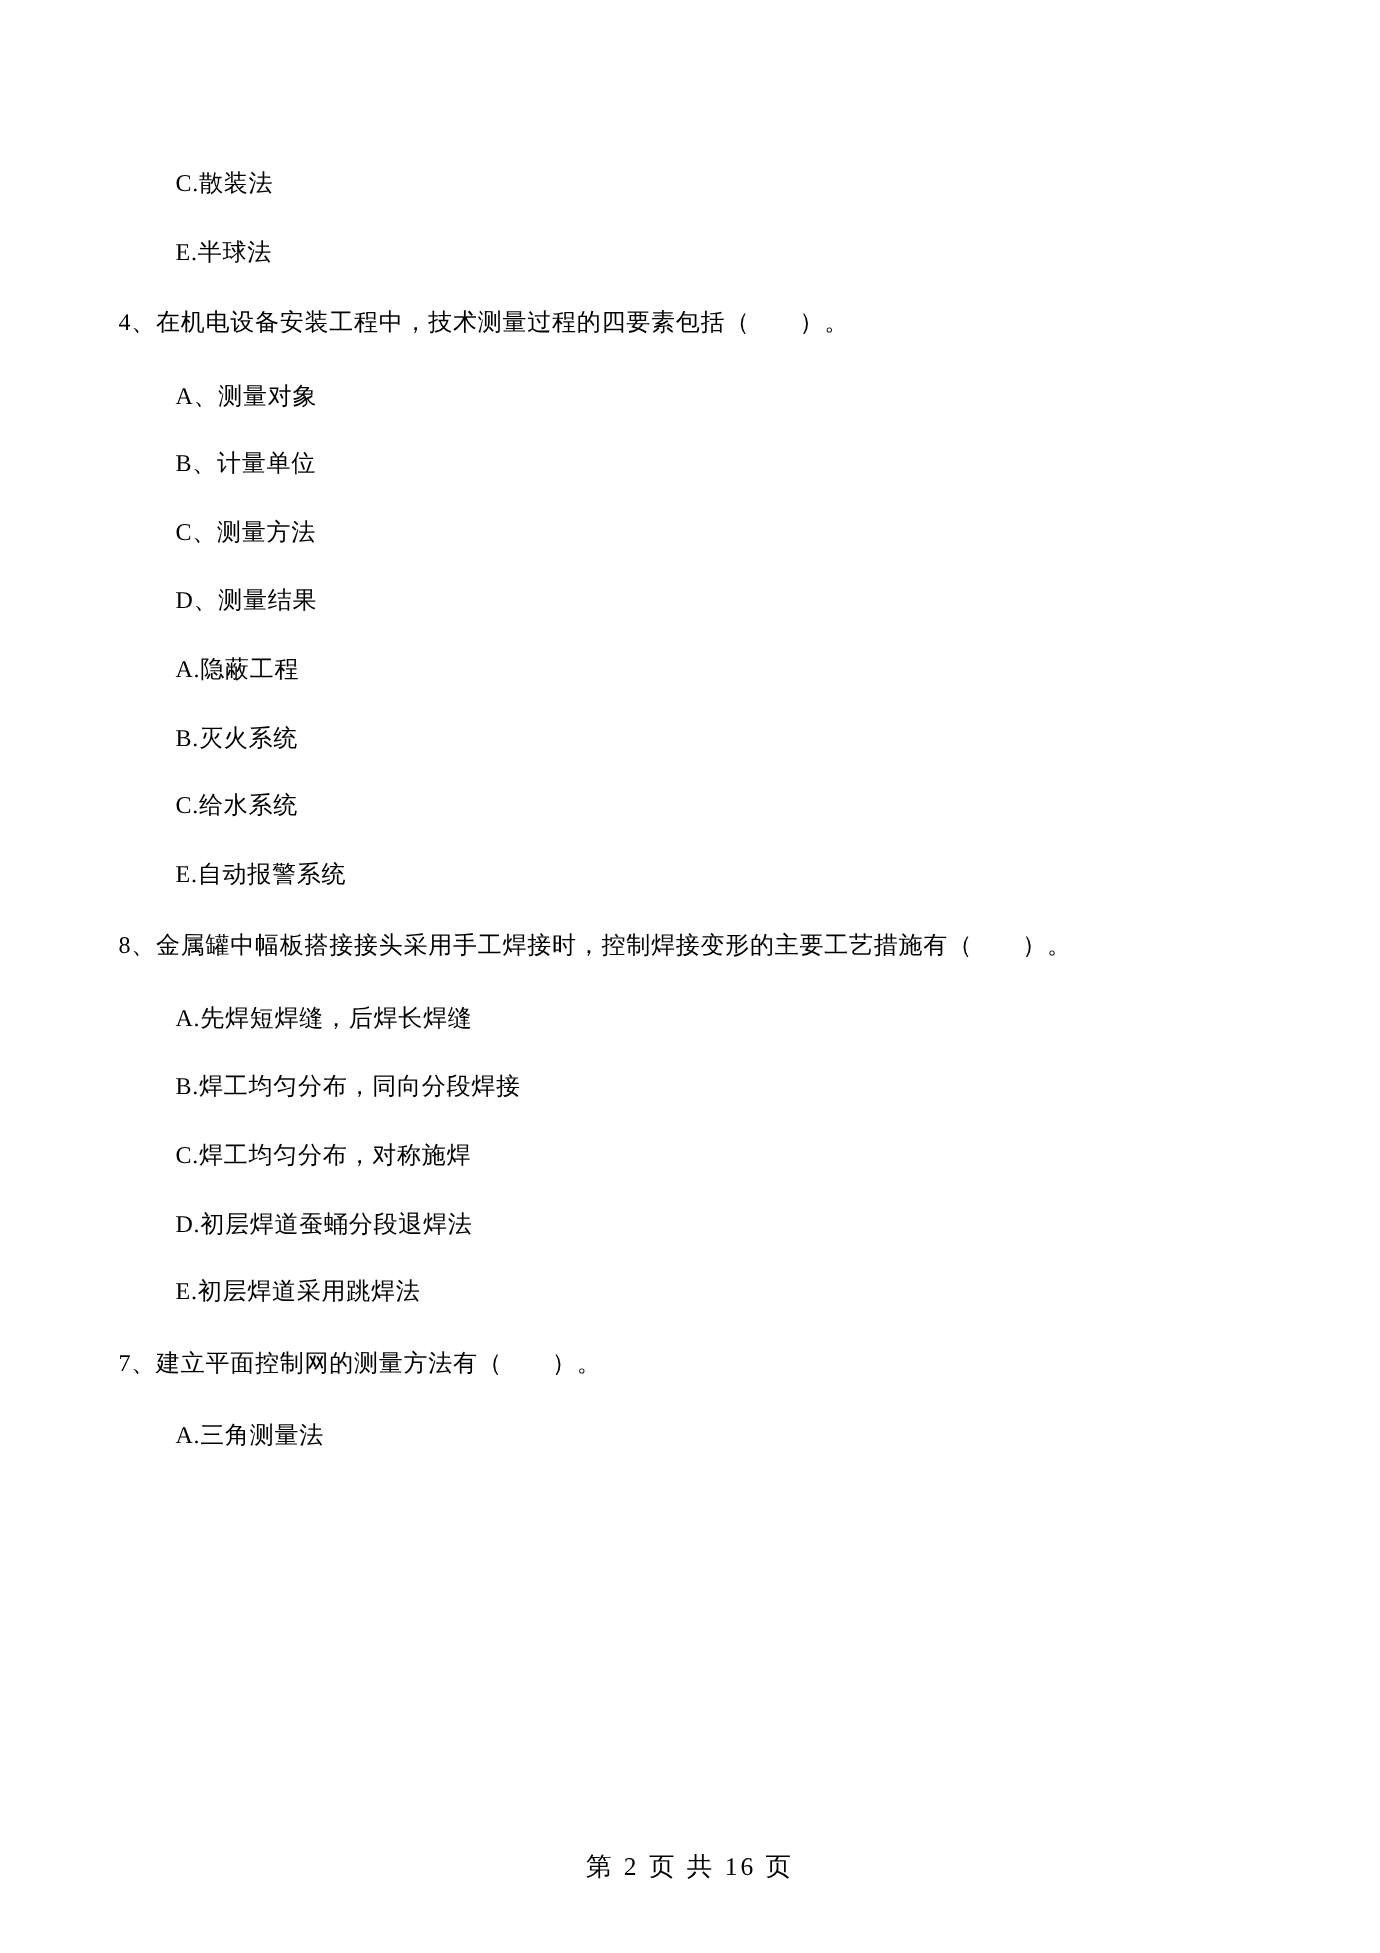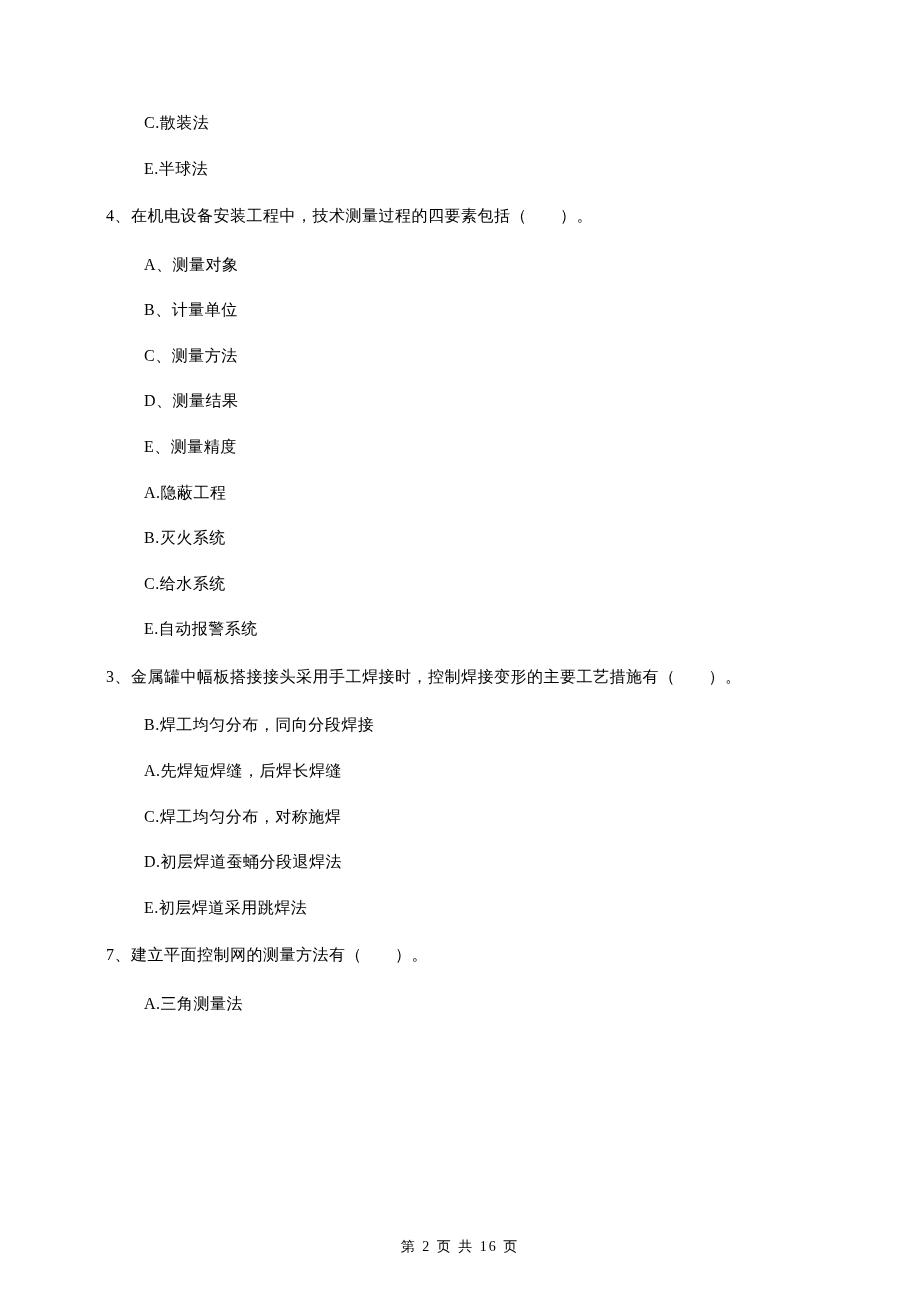--- a/index.html
+++ b/index.html
@@ -11,65 +11,64 @@
       background: #ffffff;
       font-family: "SimSun", "宋体", serif;
       width: 920px;
       height: 1302px;
       position: relative;
       font-size: 16px;
       line-height: 1.6;
       color: #000;
     }
     .content {
-      padding: 110px 125px 0 106px;
+      padding: 110px 125px 0 79px;
     }
     .option {
       margin-left: 38px;
       margin-bottom: 20px;
       letter-spacing: 0.5px;
     }
     .question {
       margin-bottom: 20px;
       margin-top: 10px;
       letter-spacing: 0.5px;
       line-height: 1.9;
     }
     .footer {
       position: absolute;
       bottom: 44px;
       width: 100%;
       text-align: center;
-      font-size: 14px;
+      font-size: 17px;
       letter-spacing: 2px;
     }
   </style>
 </head>
 <body>
 
 <div class="content">
 
   <div class="option">C.散装法</div>
   <div class="option">E.半球法</div>
 
   <div class="question">4、在机电设备安装工程中，技术测量过程的四要素包括（　　）。</div>
   <div class="option">A、测量对象</div>
   <div class="option">B、计量单位</div>
   <div class="option">C、测量方法</div>
   <div class="option">D、测量结果</div>
-  <div class="option">E、测量精度</div>
 
   <div class="option">A.隐蔽工程</div>
   <div class="option">B.灭火系统</div>
   <div class="option">C.给水系统</div>
   <div class="option">E.自动报警系统</div>
 
-  <div class="question">3、金属罐中幅板搭接接头采用手工焊接时，控制焊接变形的主要工艺措施有（　　）。</div>
+  <div class="question">8、金属罐中幅板搭接接头采用手工焊接时，控制焊接变形的主要工艺措施有（　　）。</div>
+  <div class="option">A.先焊短焊缝，后焊长焊缝</div>
   <div class="option">B.焊工均匀分布，同向分段焊接</div>
-  <div class="option">A.先焊短焊缝，后焊长焊缝</div>
   <div class="option">C.焊工均匀分布，对称施焊</div>
   <div class="option">D.初层焊道蚕蛹分段退焊法</div>
   <div class="option">E.初层焊道采用跳焊法</div>
 
   <div class="question">7、建立平面控制网的测量方法有（　　）。</div>
   <div class="option">A.三角测量法</div>
 
 </div>
 
 <div class="footer">第 2 页 共 16 页</div>

